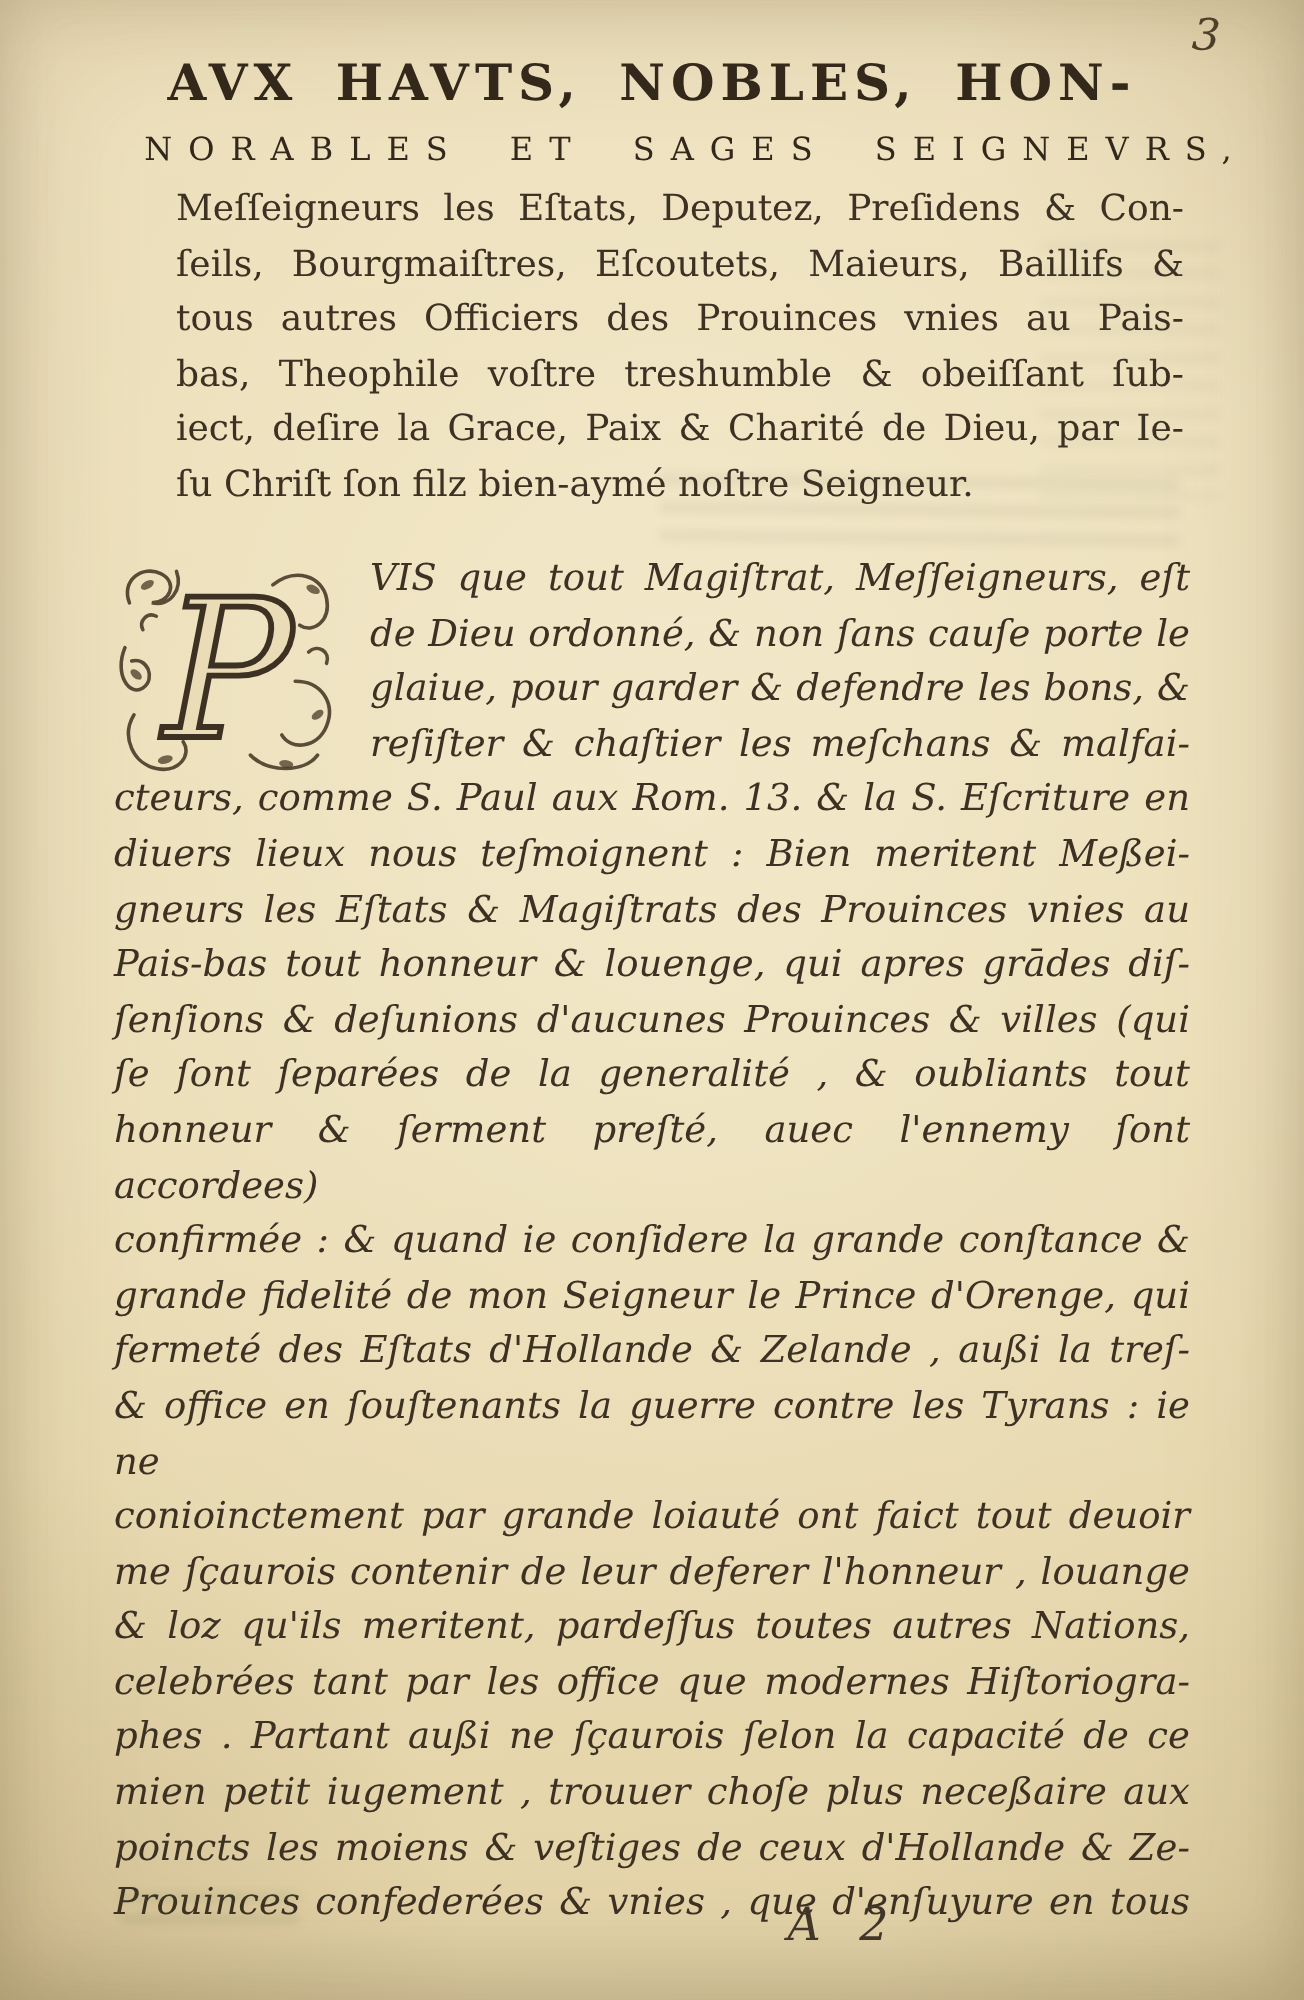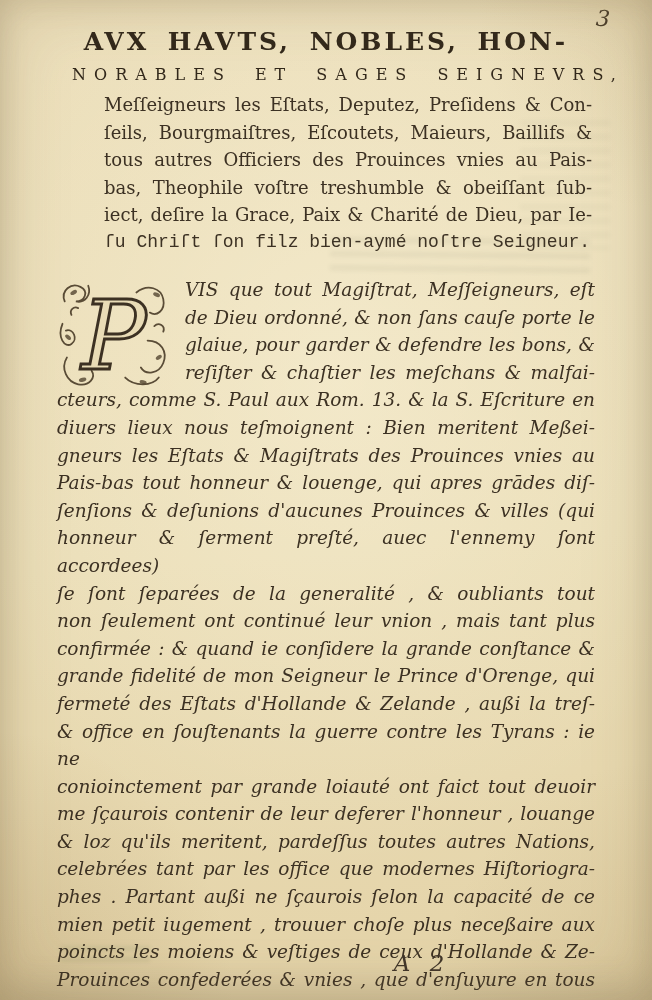--- a/index.html
+++ b/index.html
@@ -81,23 +81,22 @@
 
   .dedication{
     margin:7px 60px 0 88px;
     font-size:18px;
     line-height:27.5px;
     color:var(--ink);
   }
   .dedication .line{
     text-align:justify;
     text-align-last:justify;
-    margin-left:16px;
-  }
-  .dedication .line.short{text-align-last:left;font-family:Liberation Mono, monospace;}
+  }
+  .dedication .line.short{text-align-last:left;}
 
   .bodytext{
     margin:20px 57px 0 57px;
     font-style:italic;
     font-size:18.5px;
     line-height:27.6px;
     color:var(--ink);
   }
   .opening{position:relative;}
   .initial{
@@ -176,23 +175,22 @@
           <div class="line">glaiue, pour garder &amp; defendre les bons, &amp;</div>
           <div class="line">reſiſter &amp; chaſtier les meſchans &amp; malfai-</div>
         </div>
     </div>
     <div>
         <div class="line">cteurs, comme S. Paul aux Rom. 13. &amp; la S. Eſcriture en</div>
         <div class="line">diuers lieux nous teſmoignent : Bien meritent Meßei-</div>
         <div class="line">gneurs les Eſtats &amp; Magiſtrats des Prouinces vnies au</div>
         <div class="line">Pais-bas tout honneur &amp; louenge, qui apres grādes diſ-</div>
         <div class="line">ſenſions &amp; deſunions d'aucunes Prouinces &amp; villes (qui</div>
+        <div class="line">ſe ſont ſeparées de la generalité , &amp; oubliants tout</div>
         <div class="line">honneur &amp; ſerment preſté, auec l'ennemy ſont accordees)</div>
-        <div class="line">ſe ſont ſeparées de la generalité , &amp; oubliants tout</div>
-        <div class="line">non ſeulement ont continué leur vnion , mais tant plus</div>
         <div class="line">confirmée : &amp; quand ie conſidere la grande conſtance &amp;</div>
         <div class="line">grande fidelité de mon Seigneur le Prince d'Orenge, qui</div>
         <div class="line">fermeté des Eſtats d'Hollande &amp; Zelande , außi la treſ-</div>
         <div class="line">&amp; office en ſouſtenants la guerre contre les Tyrans : ie ne</div>
         <div class="line">conioinctement par grande loiauté ont faict tout deuoir</div>
         <div class="line">me ſçaurois contenir de leur deferer l'honneur , louange</div>
         <div class="line">&amp; loz qu'ils meritent, pardeſſus toutes autres Nations,</div>
         <div class="line">celebrées tant par les office que modernes Hiſtoriogra-</div>
         <div class="line">phes . Partant außi ne ſçaurois ſelon la capacité de ce</div>
         <div class="line">mien petit iugement , trouuer choſe plus neceßaire aux</div>

